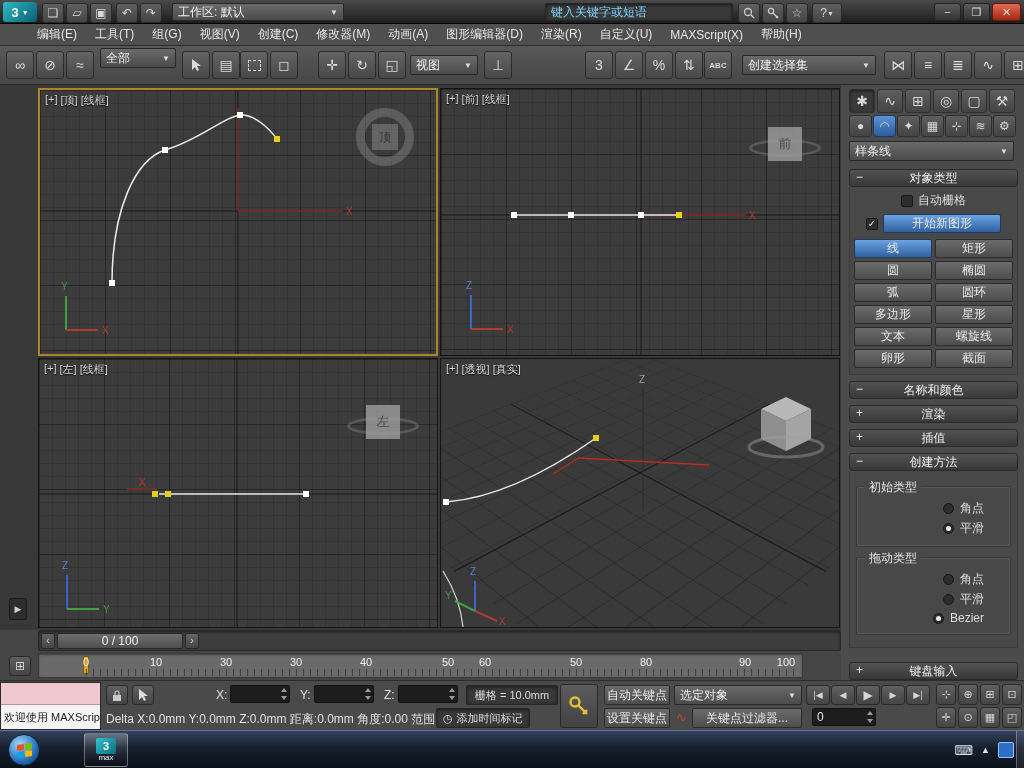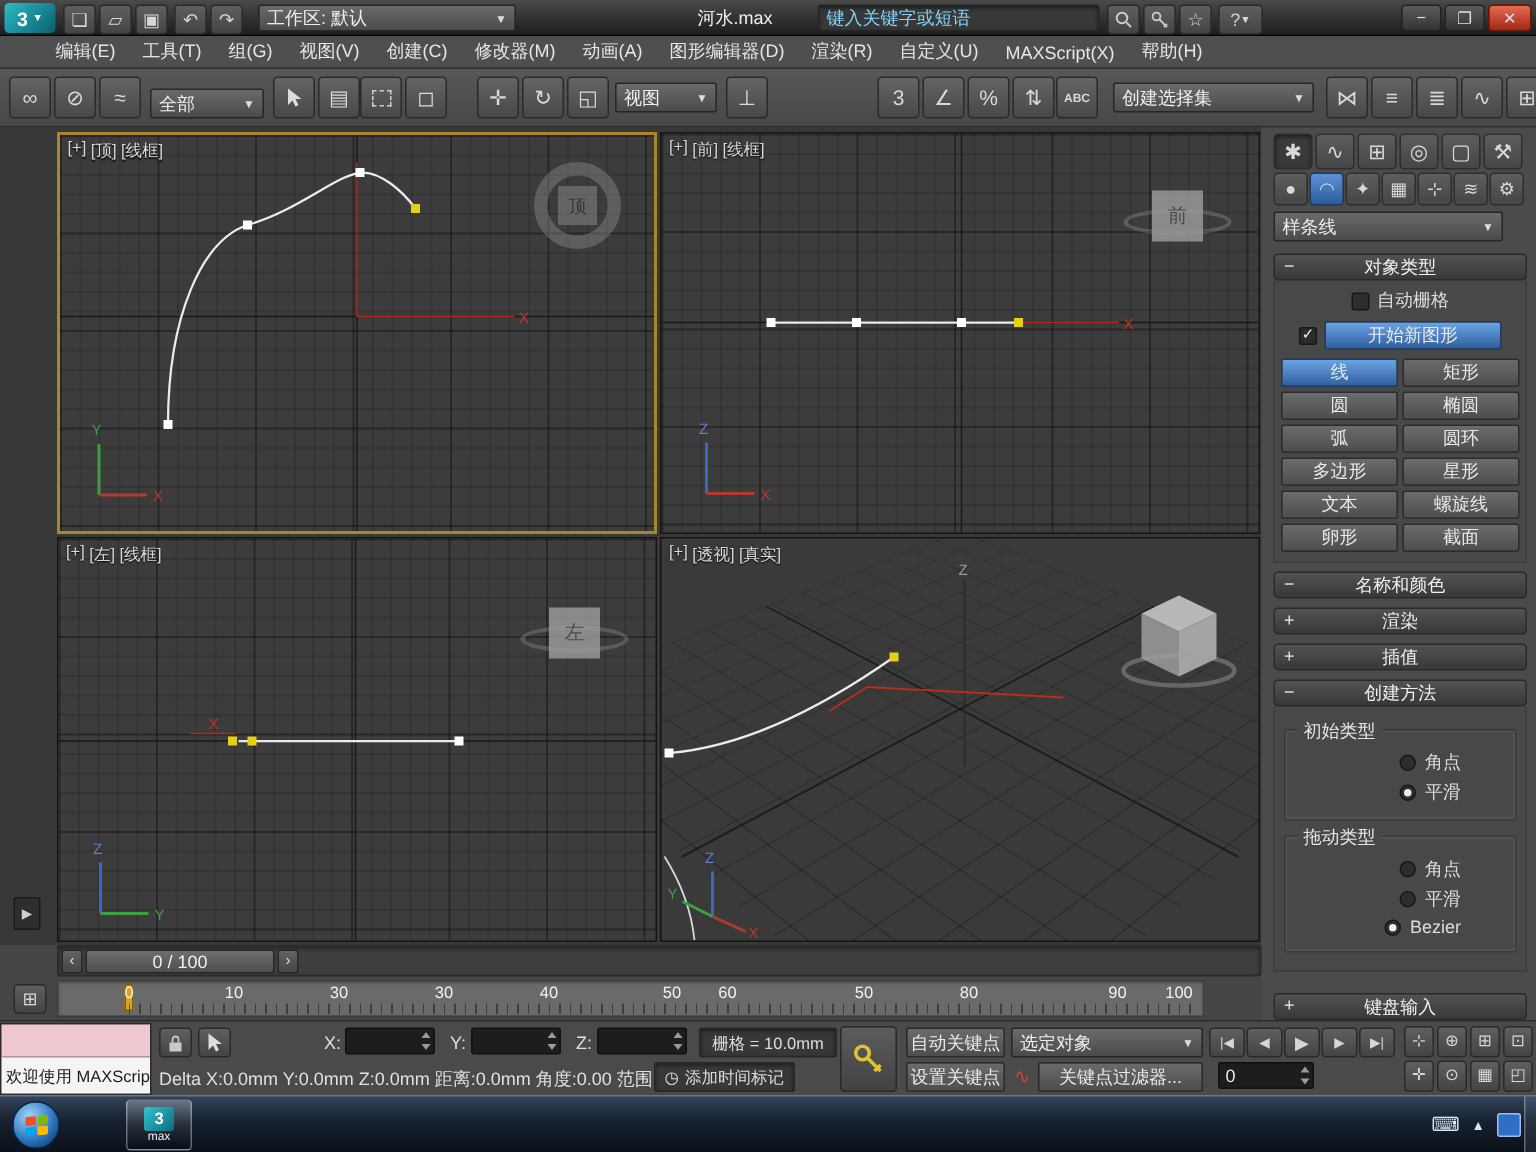--- a/index.html
+++ b/index.html
@@ -85,30 +85,30 @@
   
   #cmdpanel{position:absolute;left:841px;top:85px;width:183px;height:595px;background:#4b4b4b;padding:2px 4px 0 6px}
   .cp-tabs{display:flex;gap:2px;margin:2px 0 2px 2px}
   .cp-tab{width:26px;height:24px;display:flex;align-items:center;justify-content:center;border-radius:3px;
           color:#d8d8d8;font-size:14px;background:linear-gradient(#5e5e5e,#454545);border:1px solid #2e2e2e}
   .cp-tab.active{background:#3a3a3a;box-shadow:inset 0 1px 3px rgba(0,0,0,.6)}
   .cp-subtabs{display:flex;gap:1px;margin:2px 0 4px 2px}
   .cp-sub{width:23px;height:22px;display:flex;align-items:center;justify-content:center;border-radius:3px;
           color:#d8d8d8;font-size:12px;background:linear-gradient(#5e5e5e,#454545);border:1px solid #2e2e2e}
   .cp-sub.active{background:linear-gradient(#5c93d6,#2c5c9c);border-color:#1c3a60}
-  .cp-cat{margin:2px 18px 8px 2px}
+  .cp-cat{margin:2px 6px 8px 2px}
   .rollout{margin:0 2px 6px 2px}
   .ro-head{position:relative;height:18px;background:linear-gradient(#525252,#383838);border:1px solid #2a2a2a;border-radius:3px;
            display:flex;align-items:center;justify-content:center;color:#f0f0f0}
   .ro-sign{position:absolute;left:6px;top:0;font-size:12px;color:#e8e8e8}
   .ro-body{background:#484848;border:1px solid #3c3c3c;border-top:none;padding:5px 4px 6px 4px}
   .chkrow{display:flex;align-items:center;justify-content:center;gap:5px;margin-bottom:5px}
   .btngrid{display:grid;grid-template-columns:1fr 1fr;gap:3px;margin-top:6px}
   .group{position:relative;border:1px solid #3a3a3a;box-shadow:inset 0 0 0 1px #565656;border-radius:2px;
-         margin:10px 2px 6px 2px;padding:10px 36px 6px 6px}
+         margin:10px 2px 6px 2px;padding:10px 26px 6px 6px}
   .group-label{position:absolute;top:-8px;left:8px;background:#484848;padding:0 4px;color:#e4e4e4}
   .radiorow{display:flex;align-items:center;justify-content:flex-end;gap:6px;margin:3px 0}
 
   
   #timeslider{position:absolute;left:38px;top:630px;width:803px;height:21px;background:#3e3e3e;border:1px solid #2a2a2a;display:flex;align-items:center;padding:0 2px}
   #ts-handle{height:16px;width:126px;margin:0 2px;display:inline-flex;align-items:center;justify-content:center;
              background:linear-gradient(#6e6e6e,#4e4e4e);border:1px solid #282828;border-radius:2px;color:#f2f2f2}
   .ts-arr{width:14px;height:16px;display:inline-flex;align-items:center;justify-content:center;
           background:linear-gradient(#636363,#464646);border:1px solid #282828;border-radius:2px;color:#ddd;font-size:10px}
   #trackbar{position:absolute;left:38px;top:653px;width:765px;height:25px;background:#6a6a6a;border:1px solid #3a3a3a;
@@ -169,21 +169,20 @@
   <span class="ibtn tb-ic" style="left:116px">
       <span>↶</span>
     </span>
   <span class="ibtn tb-ic" style="left:140px">
       <span>↷</span>
     </span>
   <div class="combo tb-ic" style="left:172px;width:172px;height:18px">
     <span>工作区: 默认</span>
     <span class="arr">▼</span>
   </div>
-  <div id="doc-title">河水.max</div>
   <div id="searchbox" class="sunken">
     <span>键入关键字或短语</span>
   </div>
   <span class="ibtn tb-ic" style="left:738px">
     <svg width="12" height="12">
         <circle cx="5" cy="5" r="3.5" fill="none" stroke="#ccc" stroke-width="1.3"></circle>
         <line x1="8" y1="8" x2="11" y2="11" stroke="#ccc" stroke-width="1.3"></line>
       </svg>
   </span>
   <span class="ibtn tb-ic" style="left:762px">
@@ -231,21 +230,21 @@
     <span class="tbtn">
         <span>∞</span>
       </span>
     <span class="tbtn">
         <span>⊘</span>
       </span>
     <span class="tbtn">
         <span>≈</span>
       </span>
   </div>
-  <div class="combo" style="position:absolute;left:100px;top:13px;width:76px">
+  <div class="combo" style="position:absolute;left:100px;top:2px;width:76px">
     <span>全部</span>
     <span class="arr">▼</span>
   </div>
   <div class="cl" style="left:182px">
     <span class="tbtn">
       <svg width="12" height="14">
           <path d="M2,1 L2,12 L5,9 L7,13 L9,12 L7,8 L11,8 Z" fill="#ddd"></path>
         </svg>
     </span>
     <span class="tbtn">

